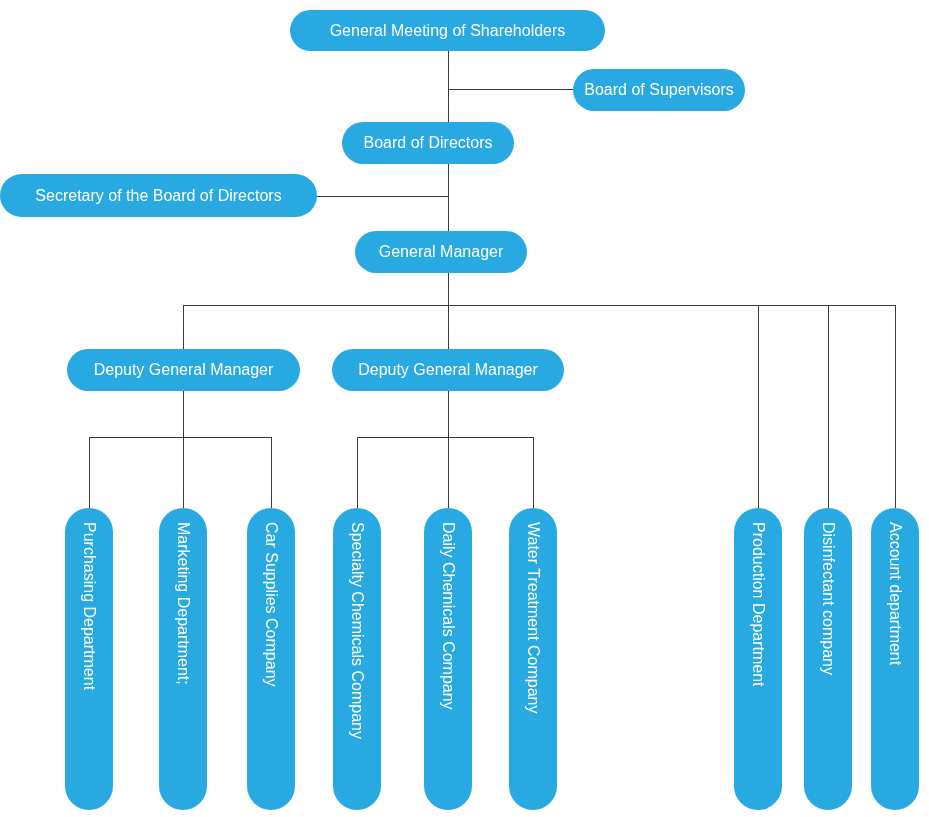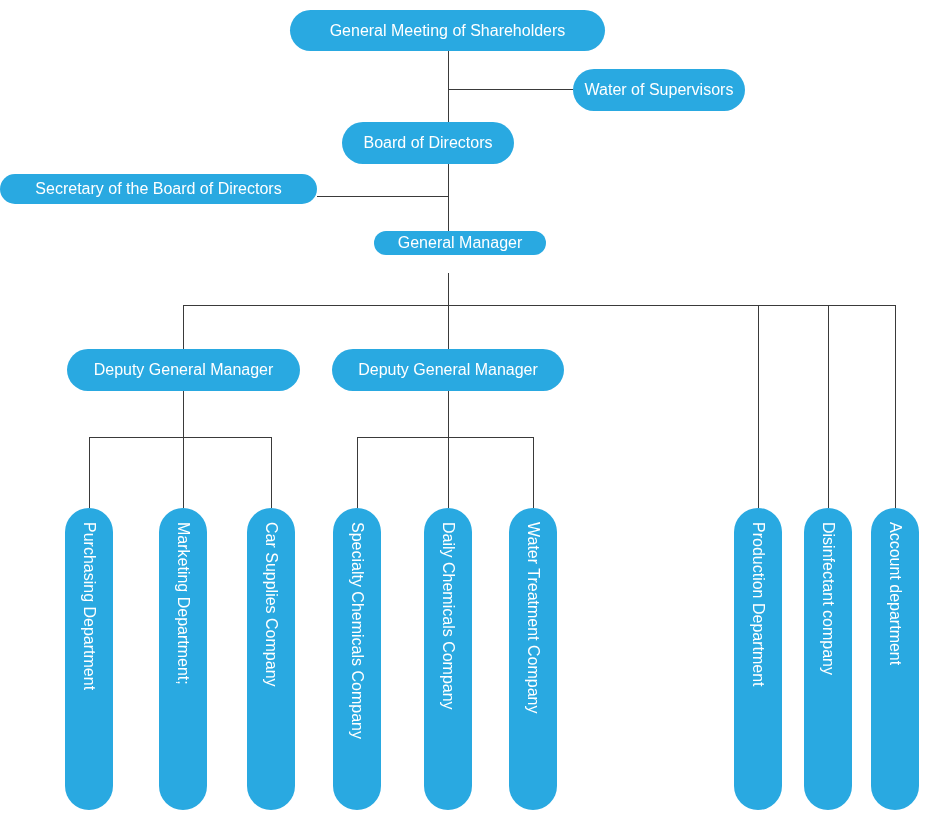--- a/index.html
+++ b/index.html
@@ -65,29 +65,29 @@
   <div class="line" style="left:448px; top:391px; width:1px;  height:46px;"></div>
   <div class="line" style="left:357px; top:437px; width:176px; height:1px;"></div>
   <div class="line" style="left:357px; top:437px; width:1px;  height:71px;"></div>
   <div class="line" style="left:448px; top:437px; width:1px;  height:71px;"></div>
   <div class="line" style="left:533px; top:437px; width:1px;  height:71px;"></div>
 
   <div class="node hnode" style="left:290px; top:10px;  width:315px; height:41px;">
     <span>General Meeting of Shareholders</span>
   </div>
   <div class="node hnode" style="left:573px; top:69px;  width:172px; height:42px;">
-    <span>Water of Supervisors</span>
+    <span>Board of Supervisors</span>
   </div>
   <div class="node hnode" style="left:342px; top:122px; width:172px; height:42px;">
     <span>Board of Directors</span>
   </div>
-  <div class="node hnode" style="left:0px;   top:174px; width:317px; height:30px;">
+  <div class="node hnode" style="left:0px;   top:174px; width:317px; height:43px;">
     <span>Secretary of the Board of Directors</span>
   </div>
-  <div class="node hnode" style="left:374px; top:231px; width:172px; height:24px;">
+  <div class="node hnode" style="left:355px; top:231px; width:172px; height:42px;">
     <span>General Manager</span>
   </div>
   <div class="node hnode" style="left:67px;  top:349px; width:233px; height:42px;">
     <span>Deputy General Manager</span>
   </div>
   <div class="node hnode" style="left:332px; top:349px; width:232px; height:42px;">
     <span>Deputy General Manager</span>
   </div>
 
   <div class="node vnode" style="left:65px;  top:508px; width:48px; height:302px;">

